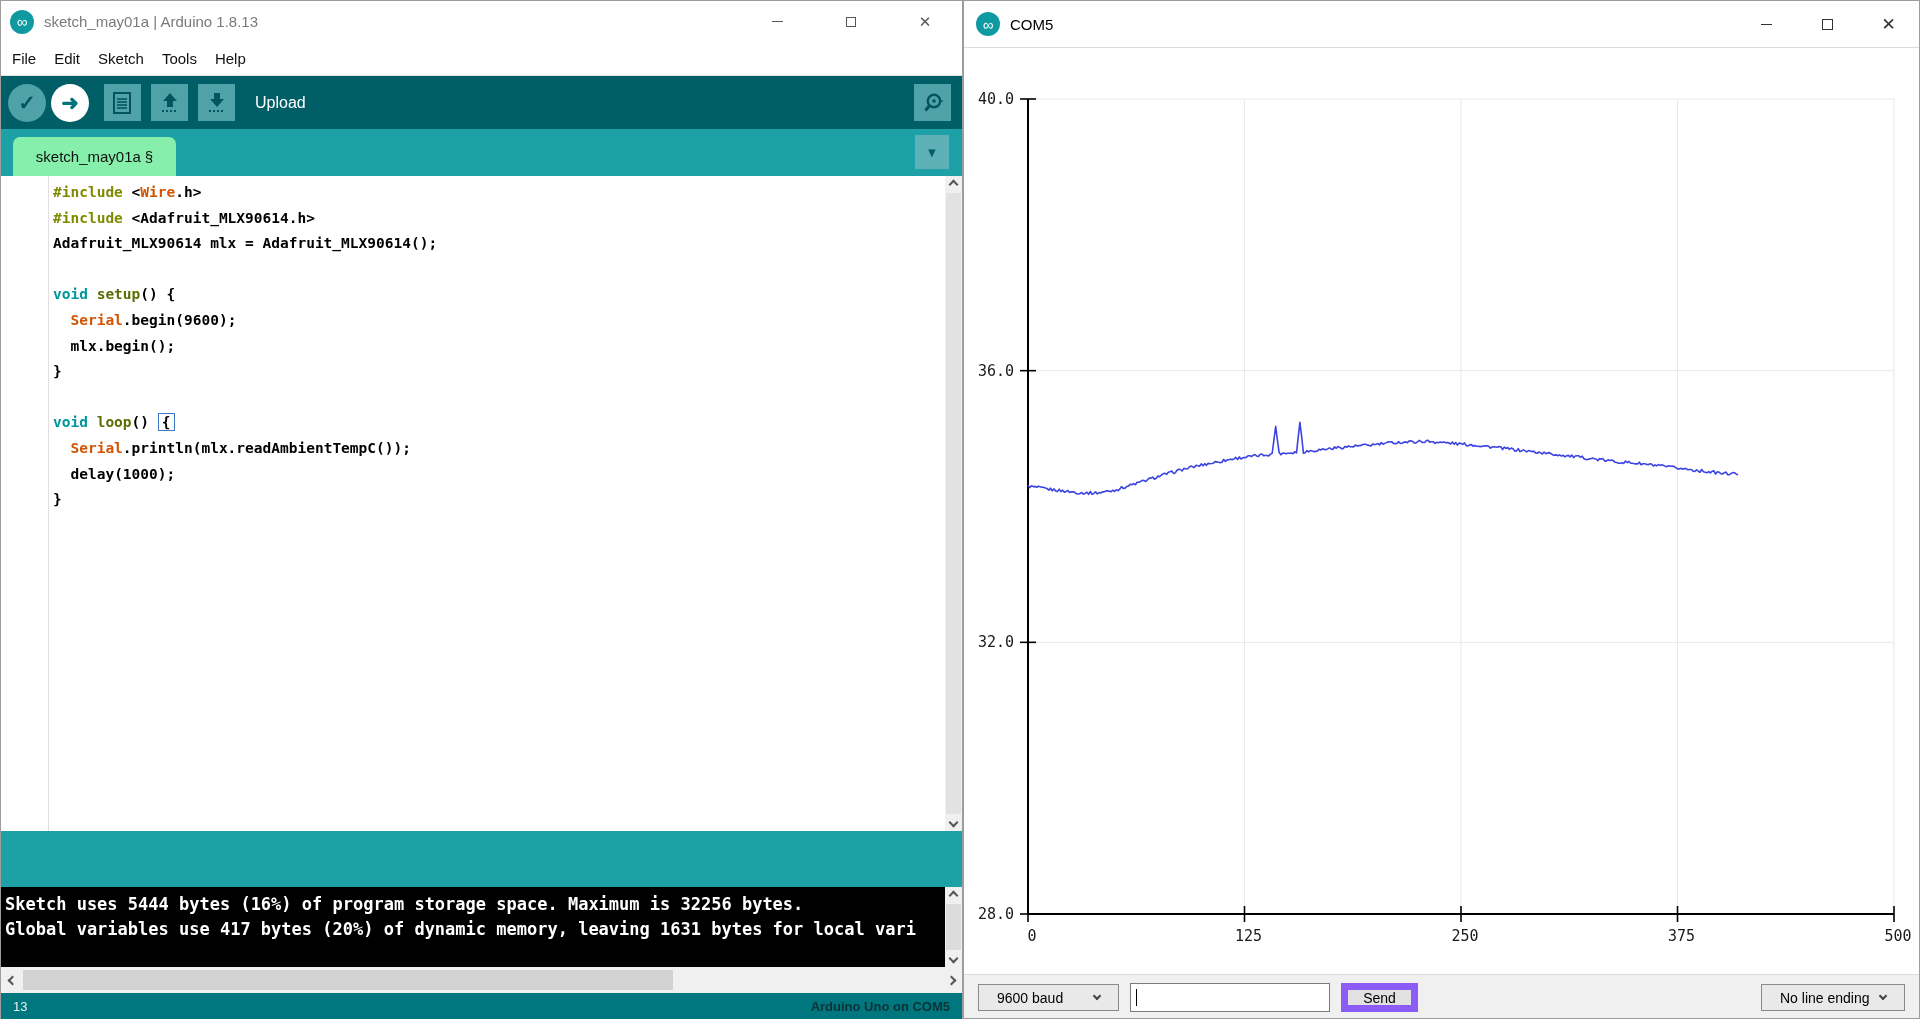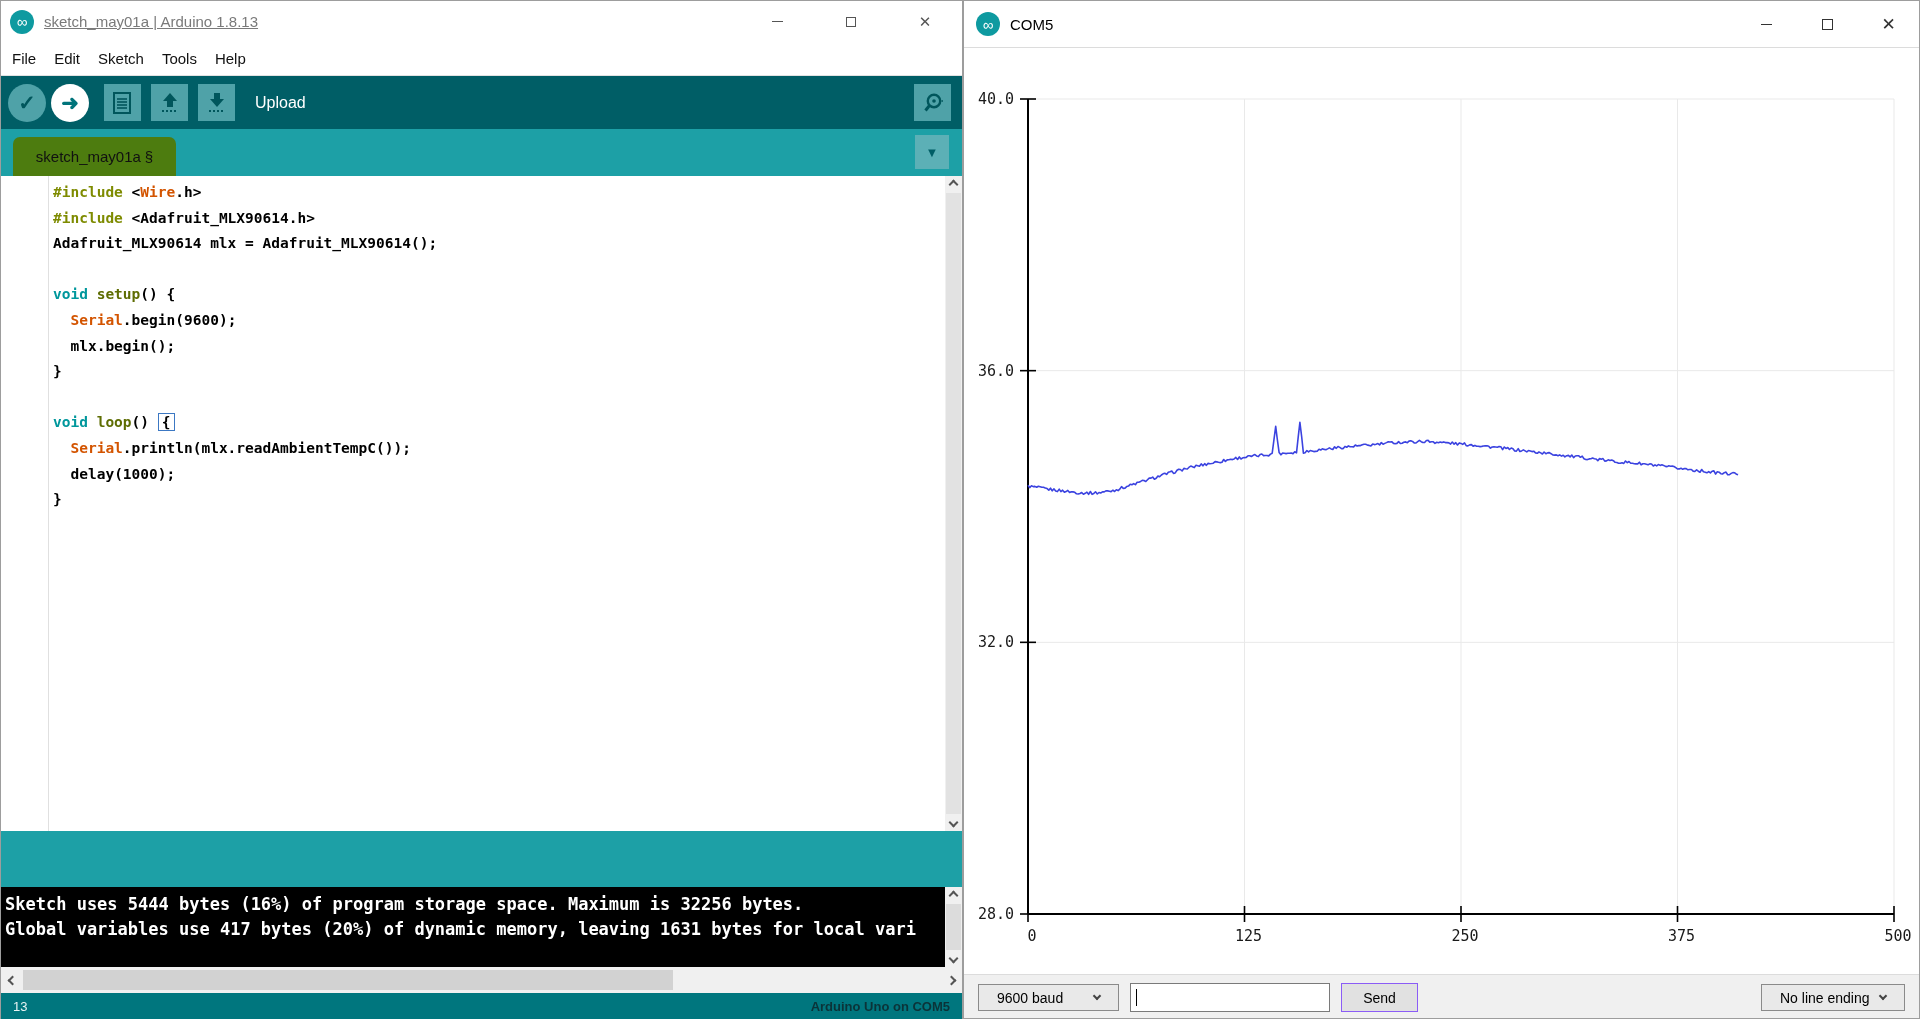--- a/index.html
+++ b/index.html
@@ -7,21 +7,21 @@
               font-family:"Liberation Sans", sans-serif; }
   .window { position:absolute; background:#fff; border:1px solid #9d9d9d; }
 
   
   #ide-window { left:0; top:0; width:963px; height:1019px; }
   .ide-titlebar { position:absolute; top:0; left:0; right:0; height:41px; background:#fff;
                   display:flex; align-items:center; padding-left:9px; }
   .app-icon { width:24px; height:24px; border-radius:50%; background:#0e9aa0; color:#fff;
               font-size:15px; display:flex; align-items:center; justify-content:center;
               flex:0 0 auto; }
-  .ide-title { margin-left:10px; font-size:15px; color:#7a7a7a; white-space:nowrap;text-decoration:underline; }
+  .ide-title { margin-left:10px; font-size:15px; color:#7a7a7a; white-space:nowrap; }
   .win-controls { margin-left:auto; display:flex; height:100%; }
   .win-btn { width:74px; height:100%; display:flex; align-items:center; justify-content:center;
              color:#555; font-size:15px; }
   .glyph-min { width:11px; height:1px; background:#555; display:inline-block; }
   .glyph-max { width:10px; height:10px; border:1px solid #555; display:inline-block; }
   .glyph-close { font-size:15px; color:#555; }
 
   .menubar { position:absolute; top:41px; left:0; right:0; height:34px; background:#fff;
              border-bottom:1px solid #e2e2e2; display:flex; align-items:center; padding-left:2px; }
   .menu-item { padding:0 9px; font-size:15px; color:#111; }
@@ -31,21 +31,21 @@
   .tb-round { width:38px; height:38px; border-radius:50%; background:#4fa2a8; color:#00565c;
               display:flex; align-items:center; justify-content:center; font-size:21px;
               font-weight:bold; margin-right:5px; flex:0 0 auto; }
   .tb-round.active { background:#ffffff; color:#00747b; }
   .tb-sq { width:37px; height:37px; background:#4fa2a8; display:flex; align-items:center;
            justify-content:center; margin-left:10px; flex:0 0 auto; }
   .tb-label { color:#fff; font-size:16px; margin-left:20px; }
   .tb-right { margin-left:auto; margin-right:11px; }
 
   .tabstrip { position:absolute; top:128px; left:0; right:0; height:47px; background:#1da0a6; }
-  .tab { position:absolute; left:12px; bottom:0; width:163px; height:39px; background:#4d7c0f;
+  .tab { position:absolute; left:12px; bottom:0; width:163px; height:39px; background:#86efac;
          border-radius:7px 7px 0 0; display:flex; align-items:center; justify-content:center;
          font-size:15px; color:#111; }
   .tab-section { margin-left:4px; }
   .tab-dd { position:absolute; right:13px; top:6px; width:34px; height:34px; background:#5cb0b6;
             color:#005e66; display:flex; align-items:center; justify-content:center; font-size:13px; }
 
   .editor { position:absolute; top:175px; left:0; right:0; height:655px; background:#fff;margin-left:41px; }
   .editor-leftline { position:absolute; left:6px; top:0; bottom:0; width:1px; background:#e0e0e0; }
   .code { position:absolute; left:11px; top:4px; right:20px; bottom:0;
           font-family:"DejaVu Sans Mono", monospace; font-size:14.5px; font-weight:bold;
@@ -102,21 +102,21 @@
   .dropdown { position:absolute; top:9px; height:27px; background:#e9e9e9; border:1px solid #8a8a8a;
               display:flex; align-items:center; justify-content:space-between; padding:0 18px;
               font-size:14px; color:#000; }
   .dd-baud { left:14px; width:141px; }
   .dd-ending { right:14px; width:144px; }
   .dropdown .chev { width:6px; height:6px; border-color:#444; margin-top:-3px; }
   .send-input { position:absolute; left:166px; top:8px; width:200px; height:29px; background:#fff;
                 border:1px solid #7a7a7a; display:flex; align-items:center; padding-left:5px; }
   .caret { width:1px; height:17px; background:#000; }
   .send-btn { position:absolute; left:377px; top:8px; width:77px; height:29px; background:#e1e1e1;
-              border:1px solid #8b5cf6; display:flex; align-items:center; justify-content:center;
+              border:7px solid #8b5cf6; display:flex; align-items:center; justify-content:center;
               font-size:14px; color:#000; }
 </style>
 </head>
 <body>
 
 <div class="window" id="ide-window">
 
   <div class="ide-titlebar">
     <div class="app-icon">∞</div>
     <div class="ide-title">sketch_may01a | Arduino 1.8.13</div>

